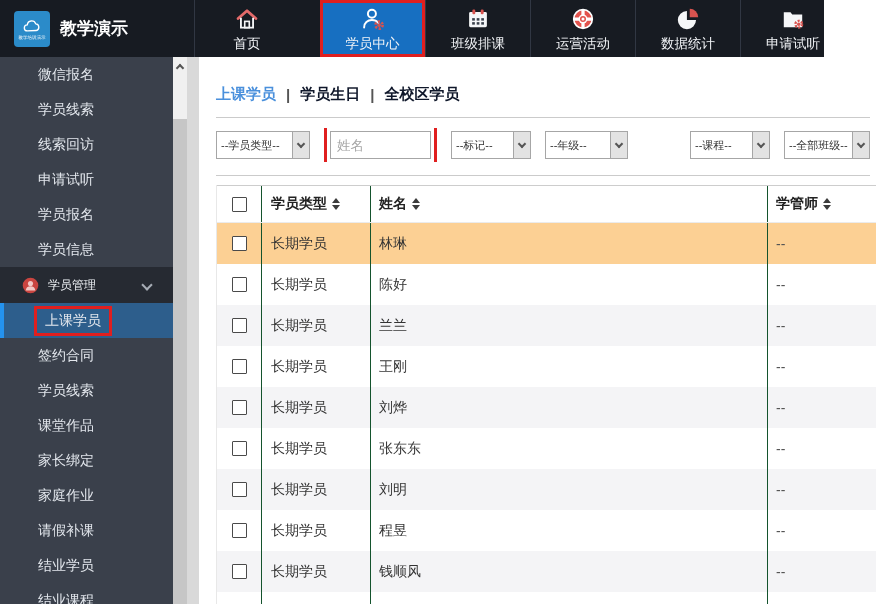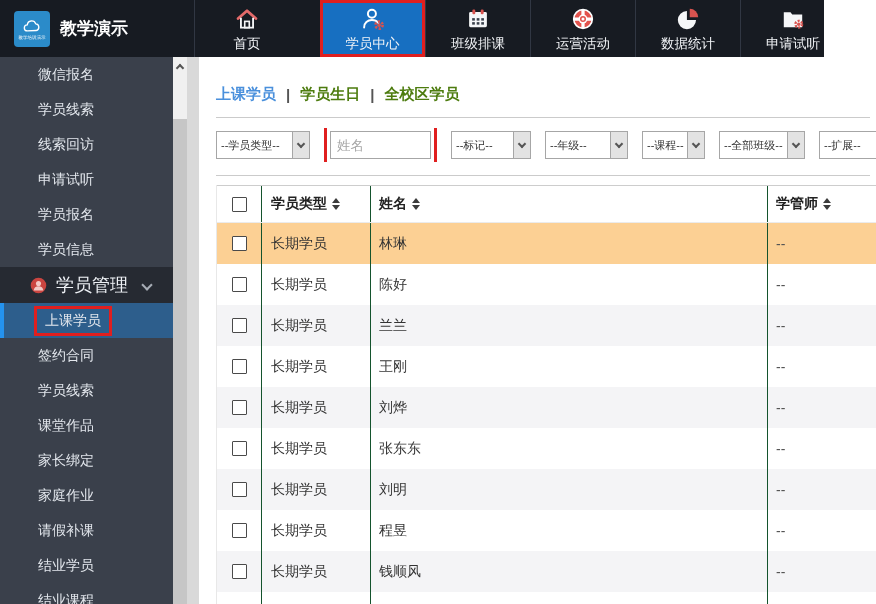--- a/index.html
+++ b/index.html
@@ -23,51 +23,51 @@
   .nav-item{width:105px;height:57px;display:flex;flex-direction:column;align-items:center;justify-content:center;gap:4px;border-left:1px solid #313743;cursor:pointer;flex:none;}
   .nav-item .nav-icon{height:27px;display:flex;align-items:center;justify-content:center;}
   .nav-item .nav-icon svg{width:26px;height:26px;display:block;}
   .nav-item .nav-label{color:#f2f4f7;font-size:13.5px;line-height:16px;white-space:nowrap;}
   .nav-item.active{background:var(--nav-active);margin-left:21px;}
   .nav-item.red-box{border:3px solid var(--red);}
 
   
   .sidebar{position:absolute;top:57px;left:0;width:173px;bottom:0;background:var(--sidebar-bg);overflow:hidden;}
   .side-item{height:35px;display:flex;align-items:center;padding-left:38px;color:#e3e7ed;font-size:14px;cursor:pointer;white-space:nowrap;}
-  .side-group{height:36px;display:flex;align-items:center;background:var(--sidebar-group-bg);color:#eef1f5;font-size:18px;padding-left:30px;cursor:pointer;}
+  .side-group{height:36px;display:flex;align-items:center;background:var(--sidebar-group-bg);color:#eef1f5;font-size:12px;padding-left:22px;cursor:pointer;}
   .side-group .grp-icon{width:17px;height:17px;margin-right:9px;display:flex;}
   .side-group .grp-icon svg{width:17px;height:17px;}
   .side-group .chev{margin-left:auto;margin-right:22px;}
   .side-item.active{background:var(--sidebar-active);position:relative;padding-left:0;}
   .side-item.active::before{content:"";position:absolute;left:0;top:0;bottom:0;width:4px;background:var(--sidebar-strip);}
   .side-item.active .redbox{display:inline-block;border:3px solid var(--red);padding:3px 8px;margin-left:34px;}
 
   .chev{width:8px;height:8px;border-right:2px solid #a7adb6;border-bottom:2px solid #a7adb6;transform:rotate(45deg);display:inline-block;}
 
   
   .side-scrollbar{position:absolute;top:57px;left:173px;width:14px;bottom:0;background:#f0f0f0;}
   .scroll-btn{height:18px;display:flex;align-items:center;justify-content:center;cursor:pointer;}
   .scroll-btn .chev{width:6px;height:6px;border-color:#555;transform:rotate(-135deg);margin-top:3px;}
   .scroll-thumb{position:absolute;top:62px;left:0;width:14px;bottom:0;background:#c6c6c6;cursor:grab;}
   .gutter{position:absolute;top:57px;left:187px;width:12px;bottom:0;background:#d9d9d9;}
 
   
   .content{position:absolute;top:57px;left:199px;right:0;bottom:0;background:#fff;padding-left:17px;overflow:hidden;}
   .tabs{margin-top:27px;display:flex;align-items:center;gap:10px;font-size:15px;font-weight:bold;height:20px;}
-  .tab{color:#4d7c0f;cursor:pointer;white-space:nowrap;}
+  .tab{color:#0f172a;cursor:pointer;white-space:nowrap;}
   .tab.active{color:var(--tab-active);}
   .tab-sep{color:#555;font-weight:bold;}
   .hdivider{height:1px;background:#cbcbcb;margin-top:13px;margin-right:6px;}
   .filters{margin-top:10px;height:34px;display:flex;align-items:center;gap:14px;overflow:hidden;white-space:nowrap;}
   .fsel{height:28px;border:1px solid #a6a6a6;background:#fff;display:flex;align-items:stretch;cursor:pointer;flex:none;}
   .fsel .fsel-label{flex:1;display:flex;align-items:center;padding-left:4px;font-size:11px;color:#333;overflow:hidden;}
   .fsel .fsel-btn{width:17px;background:#e3e3e3;border-left:1px solid #a6a6a6;display:flex;align-items:center;justify-content:center;flex:none;}
   .fsel .fsel-btn .chev{width:6px;height:6px;border-color:#555;margin-top:-2px;}
   .fc-student-type{width:94px;} .fc-tag{width:80px;} .fc-grade{width:83px;}
-  .fc-course{width:63px;} .fc-class{width:86px;} .fc-extend{width:85px;}
+  .fc-course{width:80px;margin-left:48px;} .fc-class{width:86px;} .fc-extend{width:85px;}
   .red-wrap{border:3px solid var(--red);padding:3px;flex:none;width:113px;}
   .red-wrap input{display:block;width:100%;height:28px;border:1px solid #a6a6a6;padding:0 6px;font-size:13.5px;color:#333;outline:none;font-family:inherit;}
   .red-wrap input::placeholder{color:#a5a5a5;}
 
   
   .table{margin-top:9px;width:820px;border-left:1px solid #e8e8e8;}
   .thead{height:38px;display:flex;border-top:1px solid #cdcdcd;border-bottom:1px solid #ebebeb;background:#fff;font-weight:bold;color:#222;font-size:14px;}
   .trow{height:41px;display:flex;font-size:14px;color:#333;background:#fff;cursor:pointer;}
   .trow.alt{background:var(--row-alt);}
   .trow.hl{background:var(--row-hl);}

